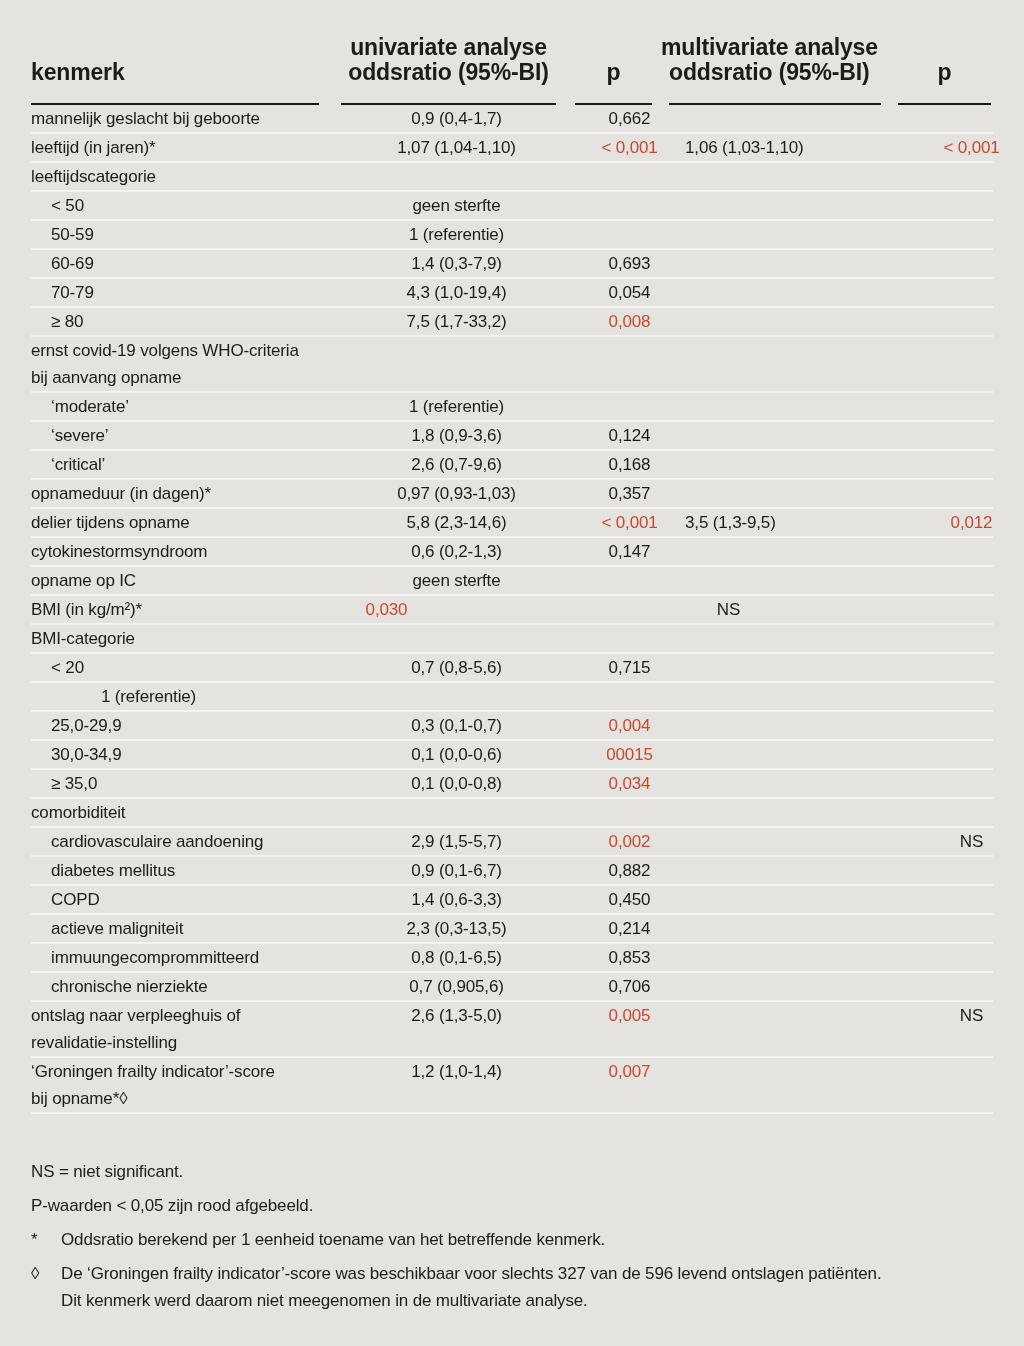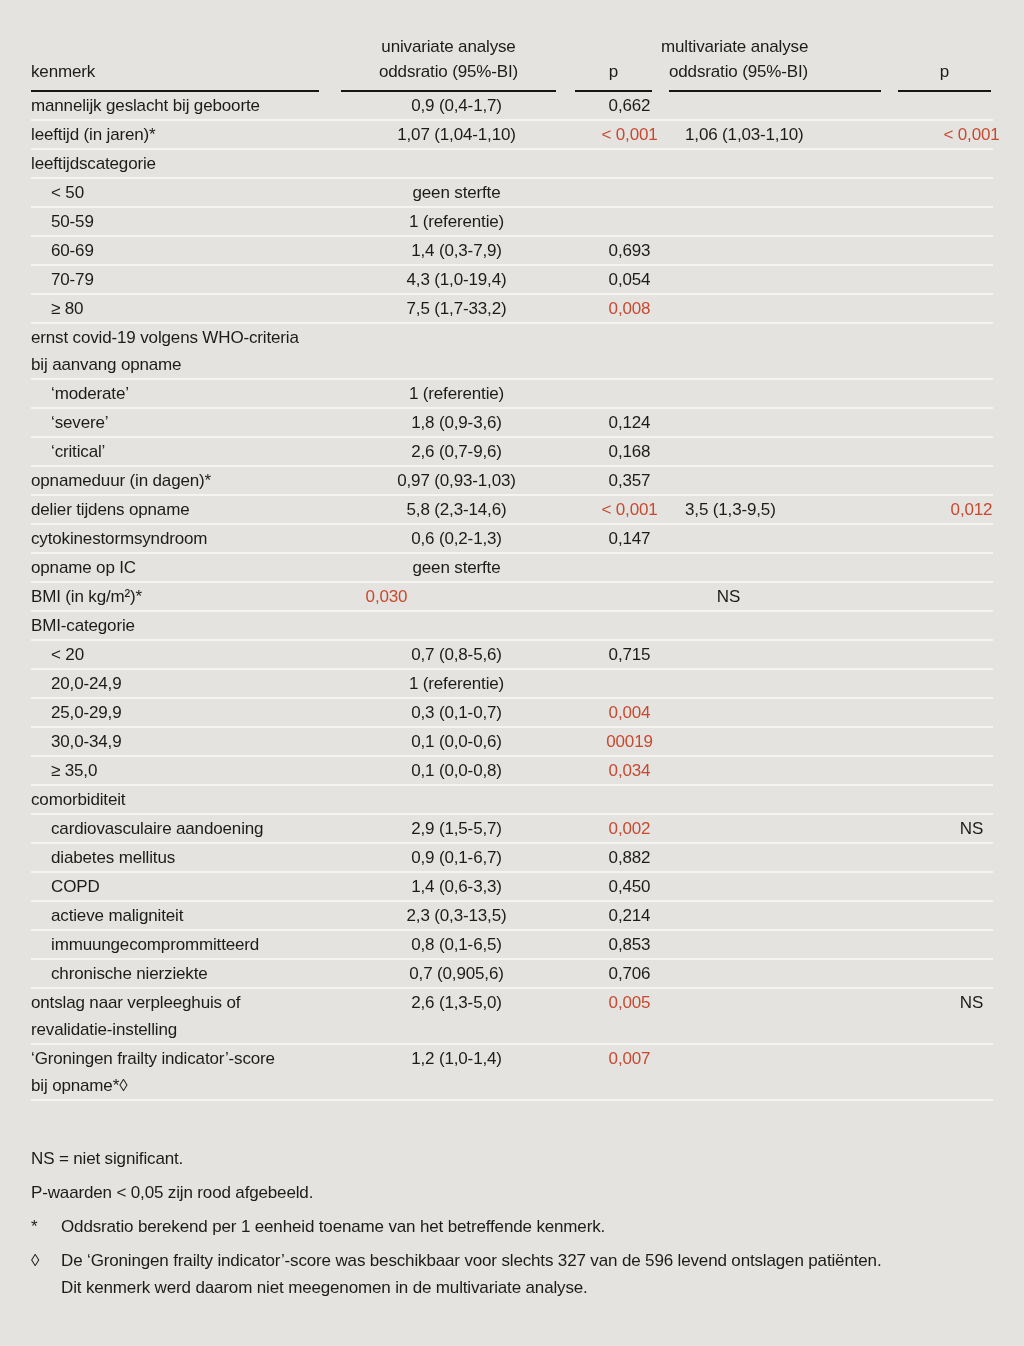--- a/index.html
+++ b/index.html
@@ -13,25 +13,25 @@
   .page{padding:30px 31px 0 31px;}
 
   
   .c-label{width:300px;flex:0 0 300px;text-align:left;}
   .c-uni{width:235px;flex:0 0 235px;text-align:center;}
   .c-p1{width:95px;flex:0 0 95px;text-align:center;}
   .c-multi{width:225px;flex:0 0 225px;text-align:left;}
   .c-p2{width:107px;flex:0 0 107px;text-align:center;}
 
   
-  .hrow{display:flex;font-weight:normal;font-size:17px;}
+  .hrow{display:flex;font-weight:bold;font-size:23px;}
   .hrow.top{height:30px;align-items:flex-end;}
   .hrow.top .c-uni,.hrow.top .c-multi{line-height:26px;}
   .hrow.bot{align-items:flex-end;}
-  .hu{border-bottom:2.5px solid var(--rule,#161614);padding-bottom:6px;line-height:24px;}
+  .hu{border-bottom:2.5px solid var(--rule,#161614);padding-bottom:19px;line-height:24px;}
   .c-label .hu{margin-right:12px;}
   .c-uni .hu{margin:0 10px;}
   .c-p1 .hu{margin:0 9px;}
   .c-multi .hu{margin:0 5px 0 8px;}
   .c-p2 .hu{margin:0 2px 0 12px;}
 
   
   .row{display:flex;align-items:flex-start;border-bottom:2px solid var(--sep,#f5f4f1);font-size:17px;gap:8px;}
   .row .c{line-height:27px;min-height:27px;}
   .row .line{line-height:27px;}
@@ -243,43 +243,40 @@
       <div class="row">
         <div class="c c-label ind">
           <div class="line">&lt; 20</div>
         </div>
         <div class="c c-uni">0,7 (0,8-5,6)</div>
         <div class="c c-p1">0,715</div>
         <div class="c c-multi"></div>
         <div class="c c-p2"></div>
       </div>
       <div class="row">
-        <div class="c c-label ind">
-          <div class="line">20,0-24,9</div>
-        </div>
         <div class="c c-uni">1 (referentie)</div>
         <div class="c c-p1"></div>
         <div class="c c-multi"></div>
         <div class="c c-p2"></div>
       </div>
       <div class="row">
         <div class="c c-label ind">
           <div class="line">25,0-29,9</div>
         </div>
         <div class="c c-uni">0,3 (0,1-0,7)</div>
         <div class="c c-p1 red">0,004</div>
         <div class="c c-multi"></div>
         <div class="c c-p2"></div>
       </div>
       <div class="row">
         <div class="c c-label ind">
           <div class="line">30,0-34,9</div>
         </div>
         <div class="c c-uni">0,1 (0,0-0,6)</div>
-        <div class="c c-p1 red">00019</div>
+        <div class="c c-p1 red">00015</div>
         <div class="c c-multi"></div>
         <div class="c c-p2"></div>
       </div>
       <div class="row">
         <div class="c c-label ind">
           <div class="line">≥ 35,0</div>
         </div>
         <div class="c c-uni">0,1 (0,0-0,8)</div>
         <div class="c c-p1 red">0,034</div>
         <div class="c c-multi"></div>

